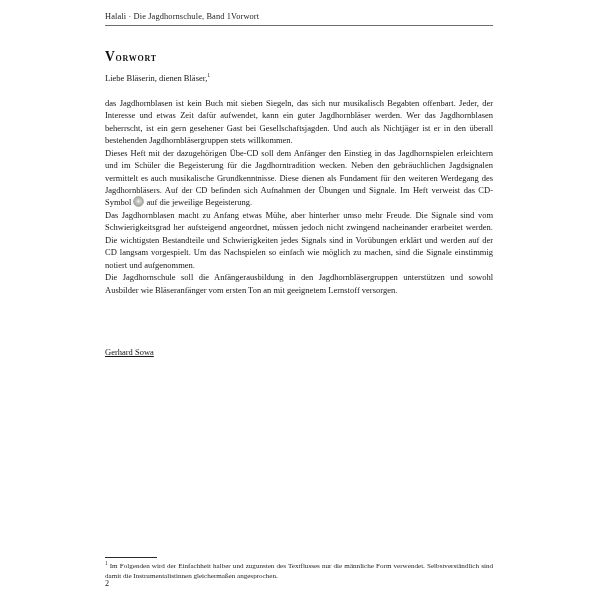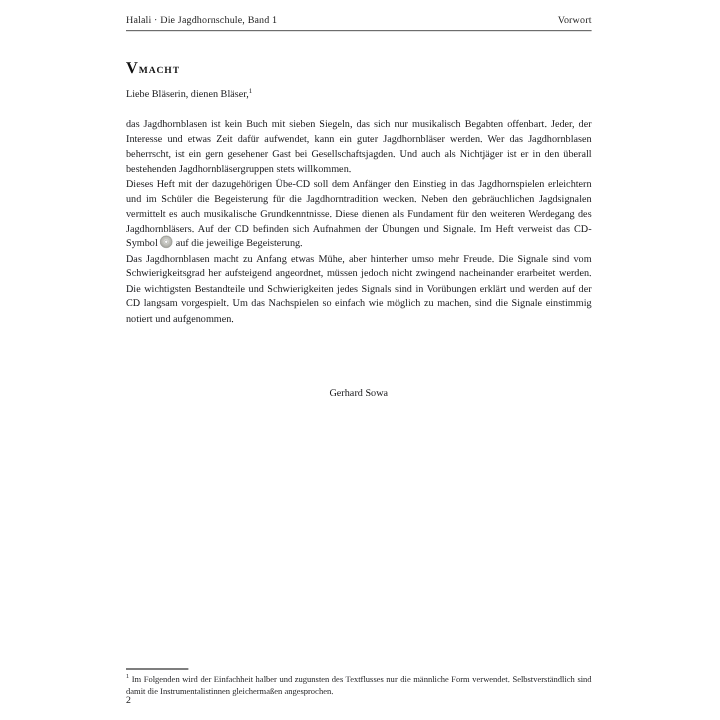--- a/index.html
+++ b/index.html
@@ -25,21 +25,21 @@
     background: #ffffff;
   }
 
   
   .running-head {
     position: absolute;
     left: 105px;
     top: 12px;
     width: 388px;
     display: flex;
-    justify-content: space-between;
+    justify-content: flex-start;
     align-items: baseline;
     font-size: 8.4px;
     letter-spacing: 0.12px;
     color: #1c1c1c;
   }
   .running-head .rh-left  { white-space: nowrap; }
   .running-head .rh-right { white-space: nowrap; }
 
   .head-rule {
     position: absolute;
@@ -82,21 +82,22 @@
     margin: 0;
   }
   .salutation {
     text-align: left;
   }
   .gap-lg { height: 12.4px; }
   .gap-md { height: 12.4px; }
   .gap-sig { height: 24.8px; }
 
   .signature {
-    text-align: center;
+    text-align: left;
+    text-decoration: underline;
   }
 
   sup.fn-ref {
     font-size: 5.7px;
     vertical-align: super;
     line-height: 0;
   }
 
   
   .cd-icon {
@@ -143,21 +144,21 @@
 <body>
 
 <div class="page">
 
   <div class="running-head">
     <span class="rh-left">Halali · Die Jagdhornschule, Band 1</span>
     <span class="rh-right">Vorwort</span>
   </div>
   <div class="head-rule"></div>
 
-  <h1 class="chapter-title"><span class="initial">V</span><span>macht</span></h1>
+  <h1 class="chapter-title"><span class="initial">V</span><span>orwort</span></h1>
 
   <div class="body-block">
 
     <p class="salutation"><span>Liebe Bläserin, dienen Bläser,</span><sup class="fn-ref">1</sup></p>
 
     <div class="gap-lg"></div>
 
     <p>das Jagdhornblasen ist kein Buch mit sieben Siegeln, das sich nur musikalisch Begabten offenbart. Jeder, der Interesse und etwas Zeit dafür aufwendet, kann ein guter Jagdhornbläser werden. Wer das Jagdhornblasen beherrscht, ist ein gern gesehener Gast bei Gesellschaftsjagden. Und auch als Nichtjäger ist er in den überall bestehenden Jagdhornbläsergruppen stets willkommen.</p>
 
     <p><span>Dieses Heft mit der dazugehörigen Übe-CD soll dem Anfänger den Einstieg in das Jagdhornspielen erleichtern und im Schüler die Begeisterung für die Jagdhorntradition wecken. Neben den gebräuchlichen Jagdsignalen vermittelt es auch musikalische Grundkenntnisse. Diese dienen als Fundament für den weiteren Werdegang des Jagdhornbläsers. Auf der CD befinden sich Aufnahmen der Übungen und Signale. Im Heft verweist das CD-Symbol</span><span class="cd-icon"><svg viewBox="0 0 22 22" width="11" height="11" aria-hidden="true">
@@ -169,20 +170,21 @@
             <stop offset="100%" stop-color="#8d8d88"></stop>
           </radialGradient>
         </defs>
         <circle cx="11" cy="11" r="10" fill="url(#cdg)" stroke="#7e7e79" stroke-width="0.8"></circle>
         <circle cx="11" cy="11" r="5.6" fill="none" stroke="#b4b4ae" stroke-width="0.7"></circle>
         <circle cx="11" cy="11" r="2.6" fill="#ffffff" stroke="#8d8d88" stroke-width="0.7"></circle>
       </svg></span><span>auf die jeweilige Begeisterung.</span></p>
 
     <p>Das Jagdhornblasen macht zu Anfang etwas Mühe, aber hinterher umso mehr Freude. Die Signale sind vom Schwierigkeitsgrad her aufsteigend angeordnet, müssen jedoch nicht zwingend nacheinander erarbeitet werden. Die wichtigsten Bestandteile und Schwierigkeiten jedes Signals sind in Vorübungen erklärt und werden auf der CD langsam vorgespielt. Um das Nachspielen so einfach wie möglich zu machen, sind die Signale einstimmig notiert und aufgenommen.</p>
 
+    <p>Die Jagdhornschule soll die Anfängerausbildung in den Jagdhornbläsergruppen unterstützen und sowohl Ausbilder wie Bläseranfänger vom ersten Ton an mit geeignetem Lernstoff versorgen.</p>
 
     <div class="gap-md"></div>
 
 
     <div class="gap-md"></div>
 
 
     <div class="gap-sig"></div>
 
     <p class="signature">Gerhard Sowa</p>

